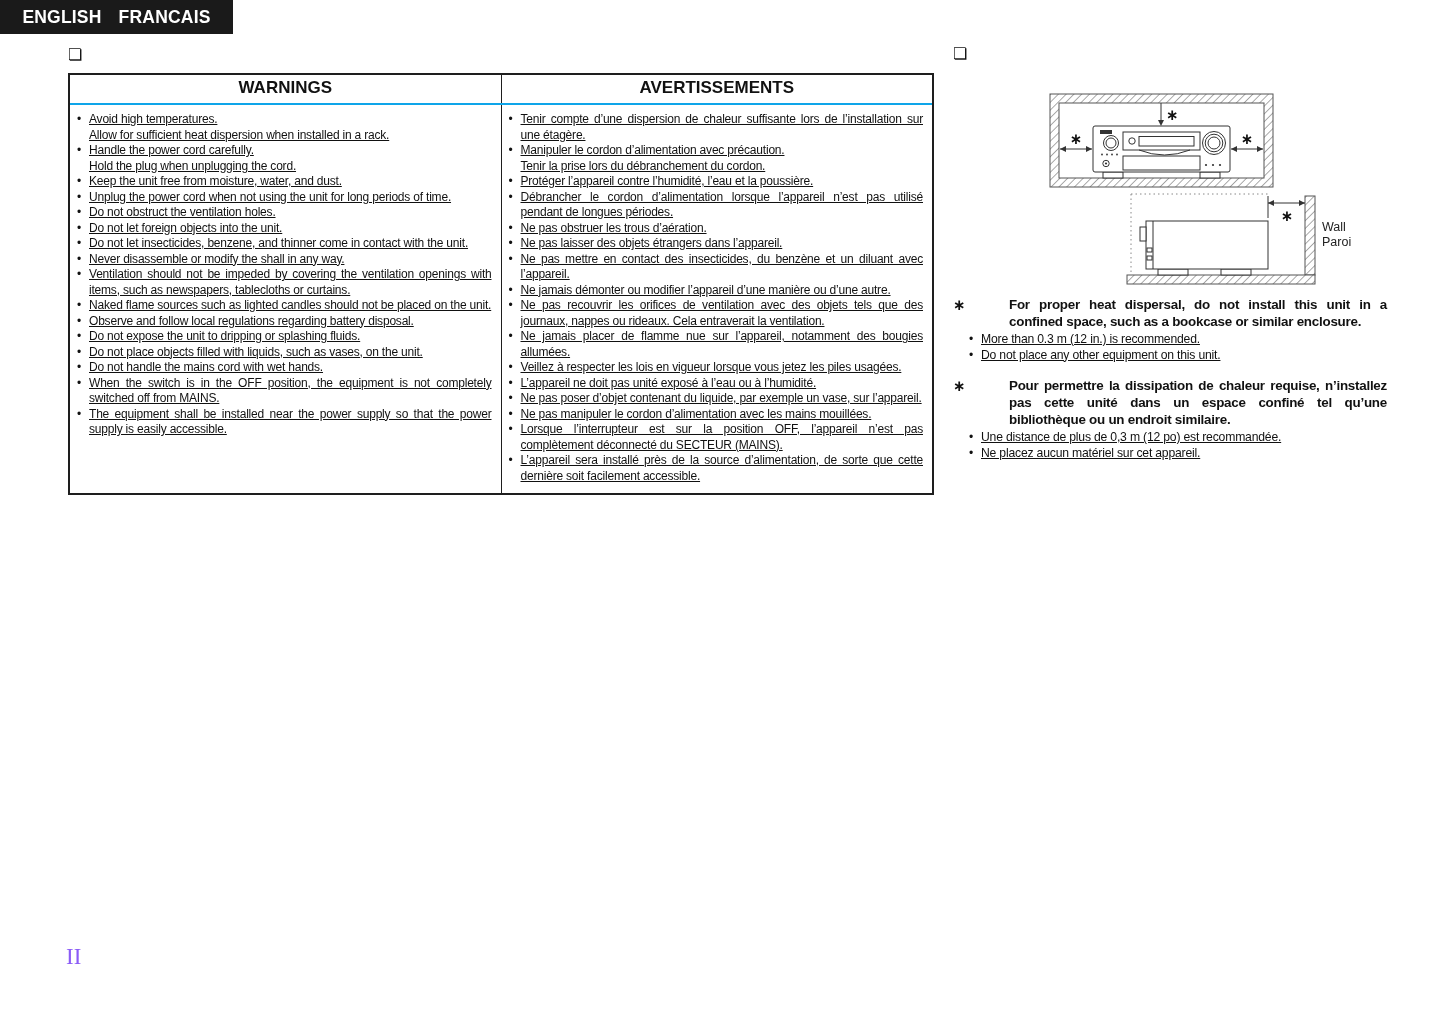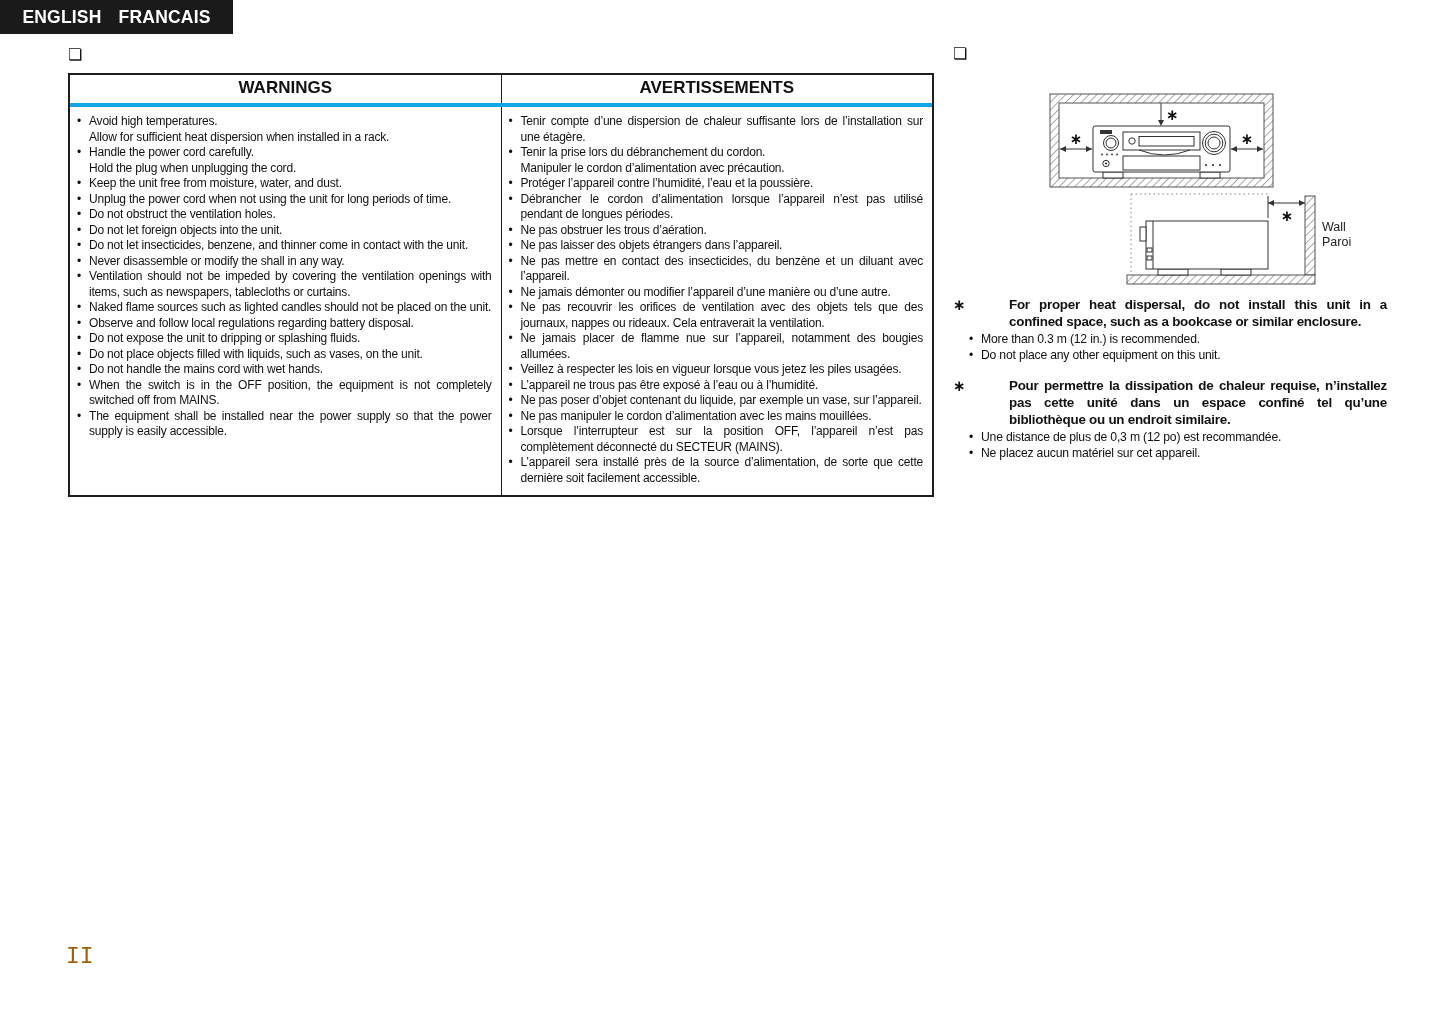--- a/index.html
+++ b/index.html
@@ -10,49 +10,49 @@
   .lang-bar{position:absolute;left:0;top:0;width:233px;height:34px;background:#1a1a1a;
             color:#fff;display:flex;align-items:center;justify-content:center;gap:17px;
             font-weight:bold;font-size:17.5px;letter-spacing:.2px;}
 
   
   .notes-section{position:absolute;left:68px;top:46px;width:866px;}
   .section-title{display:flex;align-items:baseline;gap:7px;font-weight:bold;font-size:18px;
                  letter-spacing:-.2px;white-space:nowrap;}
   .sq-marker{font-size:16px;position:relative;top:-1px;}
   .warn-table{margin-top:8px;border:2px solid #1e1e1e;background:#fff;}
-  .warn-head{display:flex;border-bottom:4px solid #0ea5e9;}
+  .warn-head{display:flex;border-bottom:2px solid #0ea5e9;}
   .warn-head .head-cell{flex:1;text-align:center;font-weight:bold;font-size:17px;padding:3px 0 5px;}
   .warn-head .head-cell:first-child{border-right:1.5px solid #1e1e1e;}
   .warn-body{display:flex;align-items:stretch;}
   .warn-col{flex:1;padding:7px 9px 9px 7px;font-size:12px;line-height:15.5px;letter-spacing:-.2px;}
   .warn-col:first-child{border-right:1.5px solid #1e1e1e;}
 
   .bullet-item{display:flex;}
   .bullet{flex:none;width:12px;}
-  .lines{flex:1;min-width:0;}
+  .lines{flex:1;min-width:0;text-decoration:underline;}
   .line{text-align:justify;}
 
   
   .cautions-section{position:absolute;left:953px;top:44px;width:436px;}
   .cautions-title{display:flex;gap:8px;font-weight:bold;font-size:18px;line-height:21px;
                   letter-spacing:-.2px;}
   .diagram{position:absolute;left:0;top:46px;}
   .install-notes{position:absolute;left:0;top:252px;width:434px;display:flex;
                  flex-direction:column;gap:14px;}
   .note-head{display:flex;}
   .note-marker{flex:none;width:16px;font-weight:bold;font-size:15px;line-height:17px;}
   .note-text{font-weight:bold;font-size:13.4px;line-height:17px;letter-spacing:-.25px;
              text-align:justify;margin-left:40px;}
   .note-bullets{padding-left:16px;margin-top:2px;font-size:12.2px;line-height:15.5px;
                 letter-spacing:-.2px;}
 
   
-  .page-number{position:absolute;left:66px;top:944px;font-family:Liberation Mono, monospace;
-               font-size:23px;color:#a16207;}
+  .page-number{position:absolute;left:66px;top:944px;font-family:Liberation Serif, serif;
+               font-size:23px;color:#8b5cf6;}
 
   svg text{font-family:"Liberation Sans","DejaVu Sans",sans-serif;}
   .ast{font-size:15px;font-weight:bold;fill:#111;}
   .wall-label{font-size:12.5px;fill:#222;}
 </style>
 </head>
 <body>
 
 <div class="page">
 
@@ -174,22 +174,22 @@
         <div class="warn-col">
             <div class="bullet-item">
               <span class="bullet">•</span>
               <div class="lines">
                 <div class="line">Tenir compte d’une dispersion de chaleur suffisante lors de l’installation sur une étagère.</div>
               </div>
             </div>
             <div class="bullet-item">
               <span class="bullet">•</span>
               <div class="lines">
+                <div class="line">Manipuler le cordon d’alimentation avec précaution.</div>
                 <div class="line">Tenir la prise lors du débranchement du cordon.</div>
-                <div class="line">Manipuler le cordon d’alimentation avec précaution.</div>
               </div>
             </div>
             <div class="bullet-item">
               <span class="bullet">•</span>
               <div class="lines">
                 <div class="line">Protéger l’appareil contre l’humidité, l’eau et la poussière.</div>
               </div>
             </div>
             <div class="bullet-item">
               <span class="bullet">•</span>
@@ -235,21 +235,21 @@
             </div>
             <div class="bullet-item">
               <span class="bullet">•</span>
               <div class="lines">
                 <div class="line">Veillez à respecter les lois en vigueur lorsque vous jetez les piles usagées.</div>
               </div>
             </div>
             <div class="bullet-item">
               <span class="bullet">•</span>
               <div class="lines">
-                <div class="line">L’appareil ne trous pas être exposé à l’eau ou à l’humidité.</div>
+                <div class="line">L’appareil ne doit pas unité exposé à l’eau ou à l’humidité.</div>
               </div>
             </div>
             <div class="bullet-item">
               <span class="bullet">•</span>
               <div class="lines">
                 <div class="line">Ne pas poser d’objet contenant du liquide, par exemple un vase, sur l’appareil.</div>
               </div>
             </div>
             <div class="bullet-item">
               <span class="bullet">•</span>

